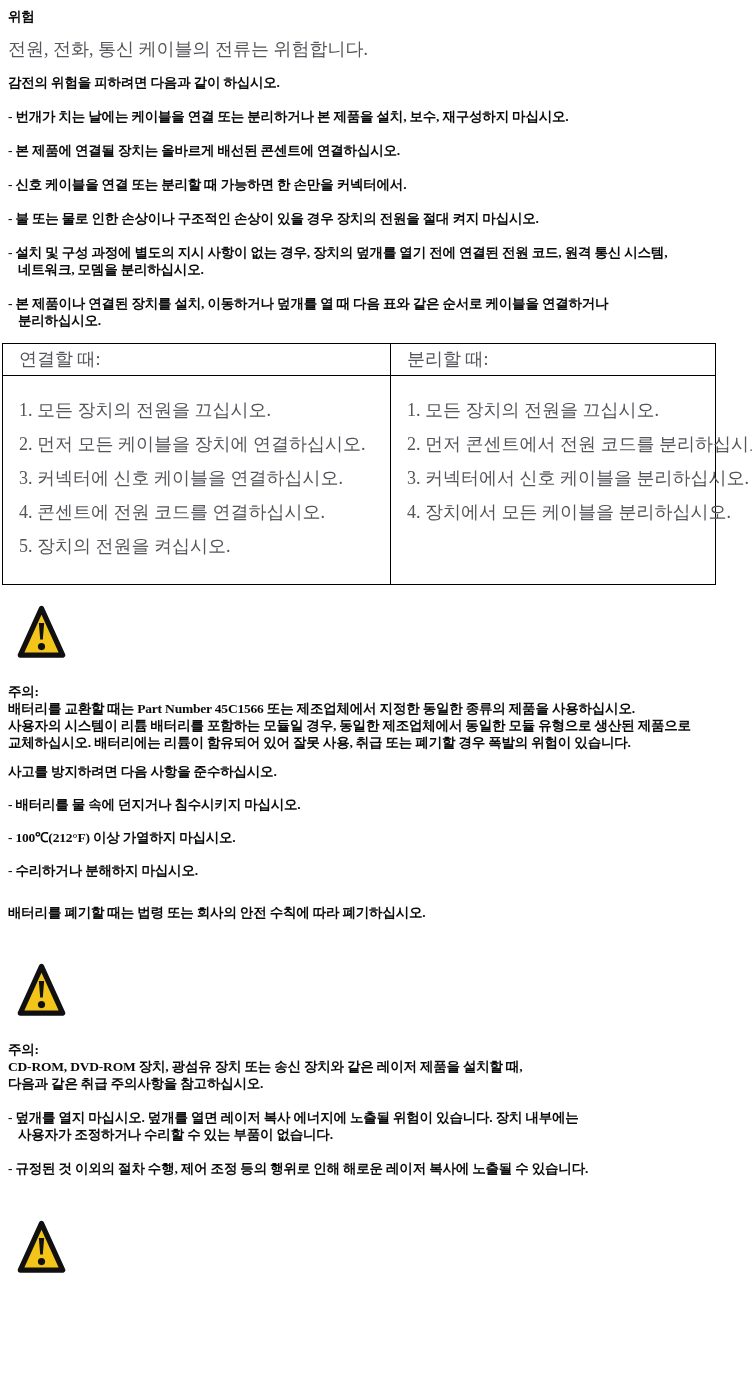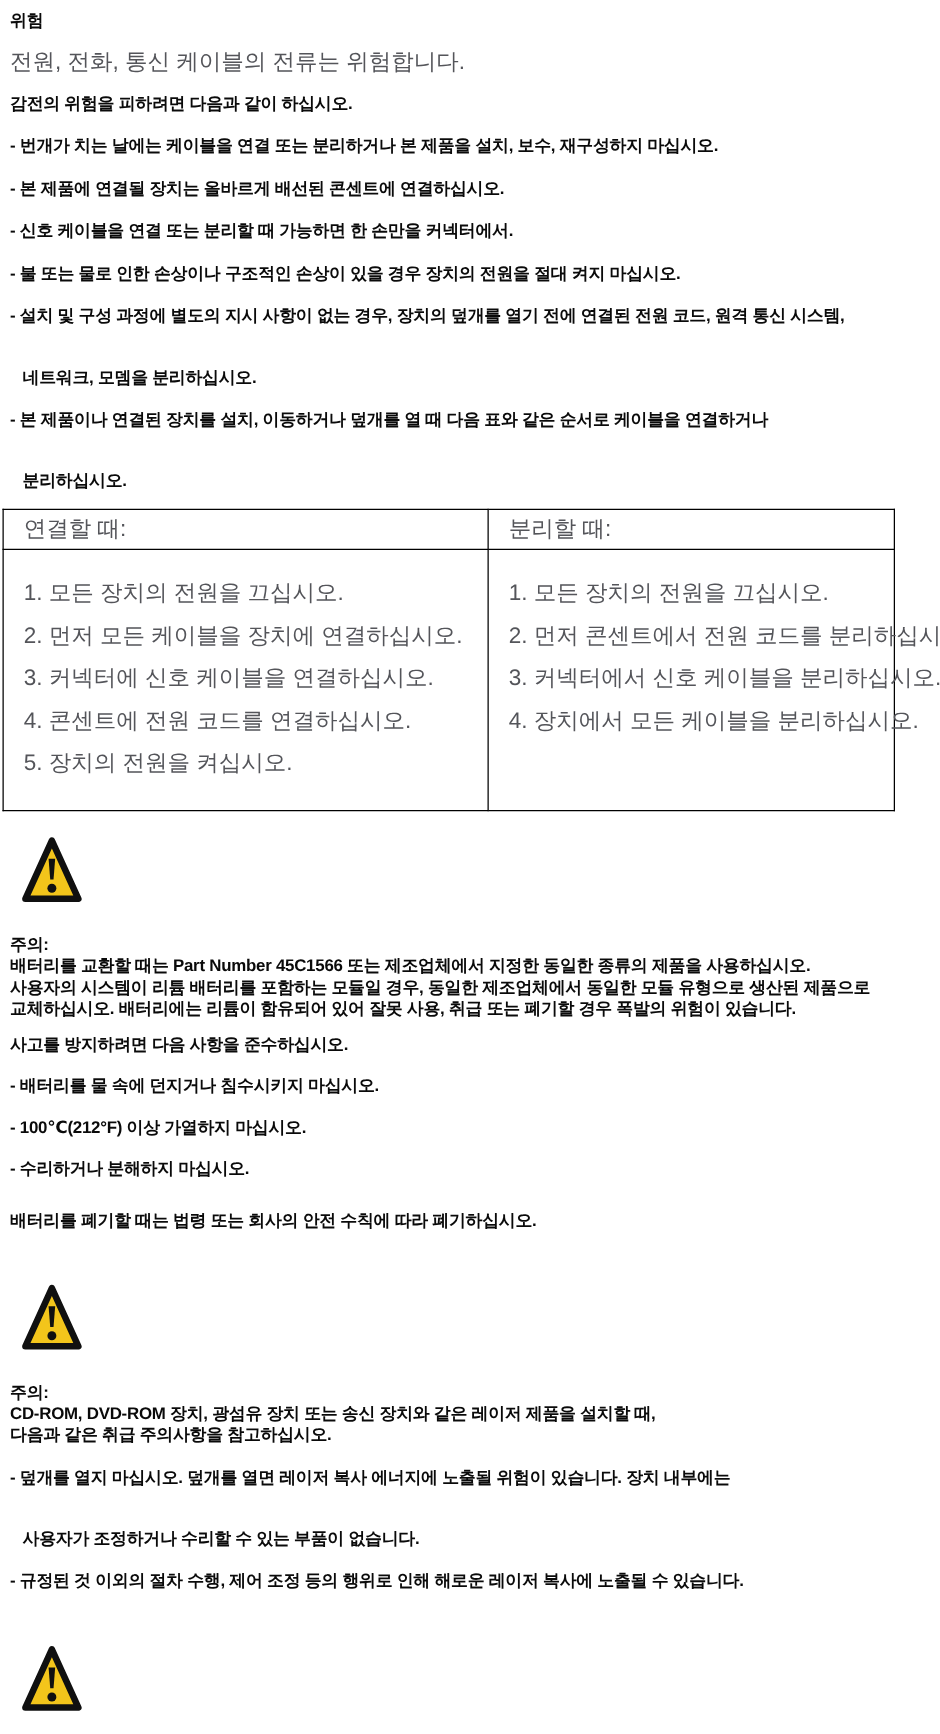--- a/index.html
+++ b/index.html
@@ -14,28 +14,28 @@
   html,body{margin:0;padding:0;}
   body{
     width:752px;
     min-height:1387px;
     background:var(--background);
     font-family:"Liberation Sans","DejaVu Sans",sans-serif;
     color:var(--text-bold);
     overflow:hidden;
   }
   .page{padding:8px 0 0 8px;width:752px;overflow:hidden;}
-  .line{white-space:nowrap;}
+  .line{white-space:nowrap;font-family:Liberation Serif, serif;}
   .b{font-weight:bold;font-size:13.5px;line-height:17px;letter-spacing:-0.2px;color:var(--text-bold);}
   .r{font-weight:normal;font-size:18px;line-height:17px;color:var(--text-regular);}
   .doc-title{margin:0;}
   .intro{margin-top:16px;}
   .lead{margin-top:16px;}
   .d-bullet{margin-top:17px;}
-  .cont{padding-left:10px;margin-top:32px;}
+  .cont{padding-left:10px;}
 
   table.cable-table{
     border-collapse:collapse;
     margin-top:14px;
     margin-left:-6px; 
     width:714px;
     table-layout:fixed;
   }
   table.cable-table th,table.cable-table td{
     border:1px solid var(--table-border);

